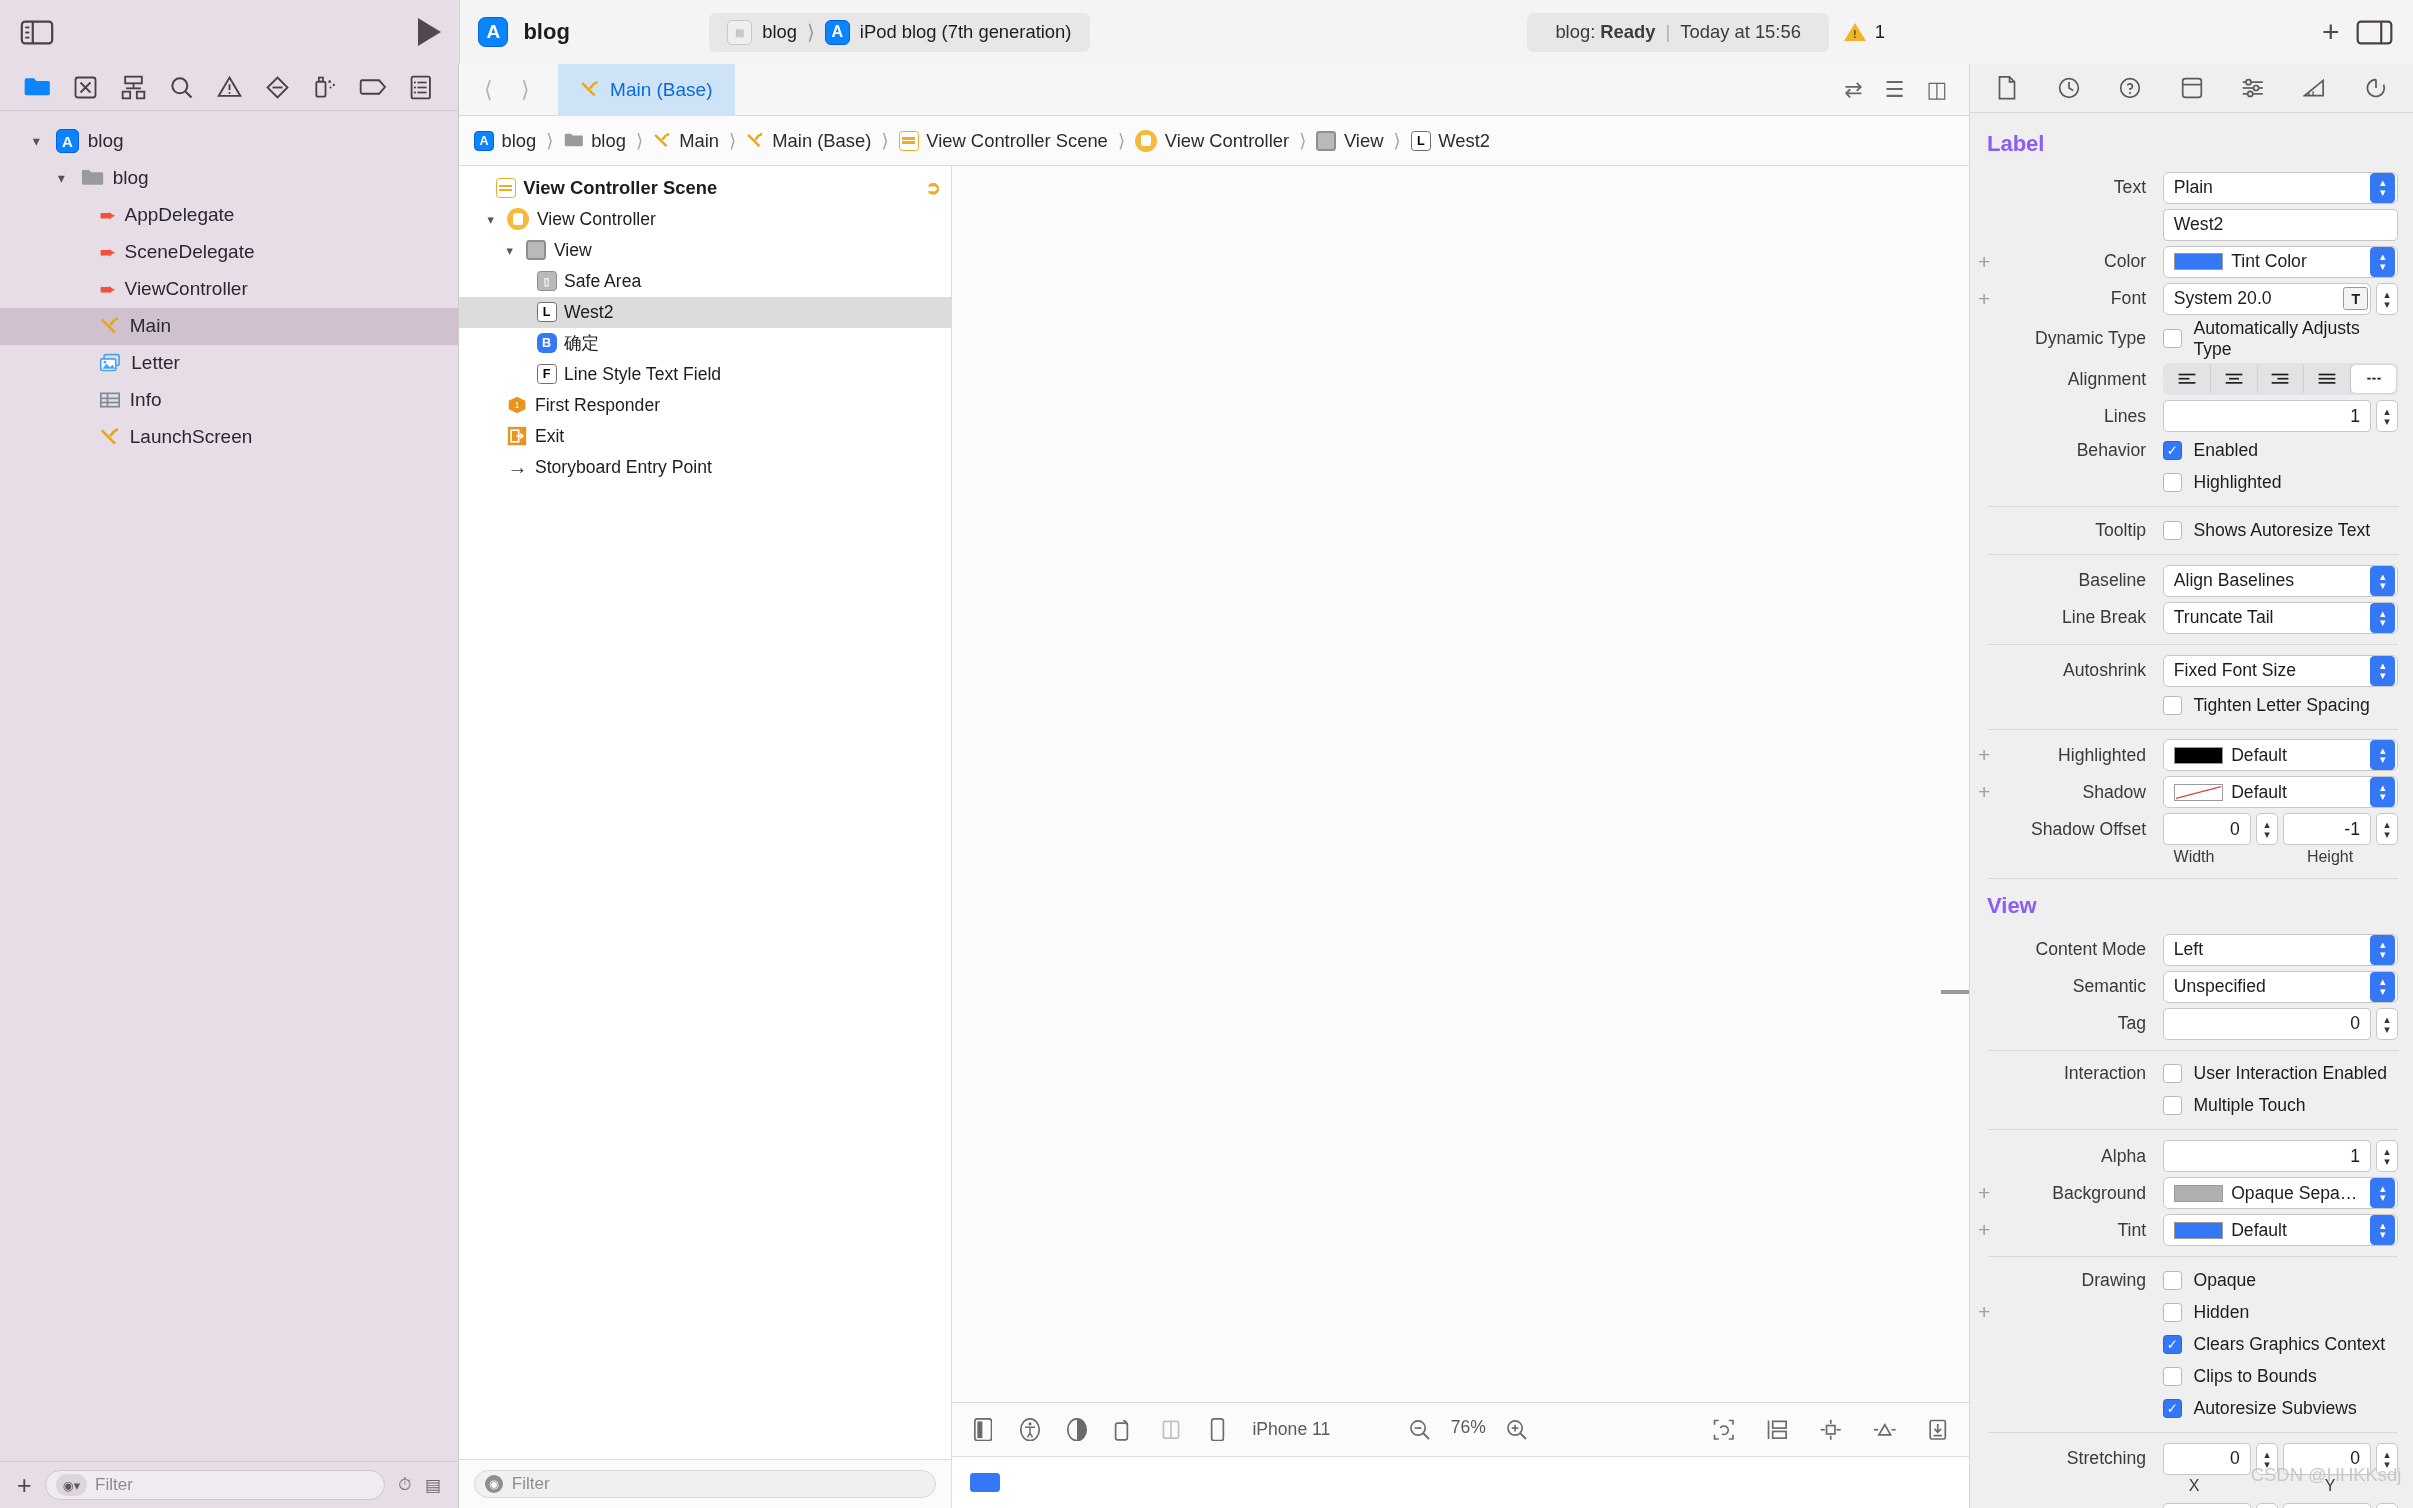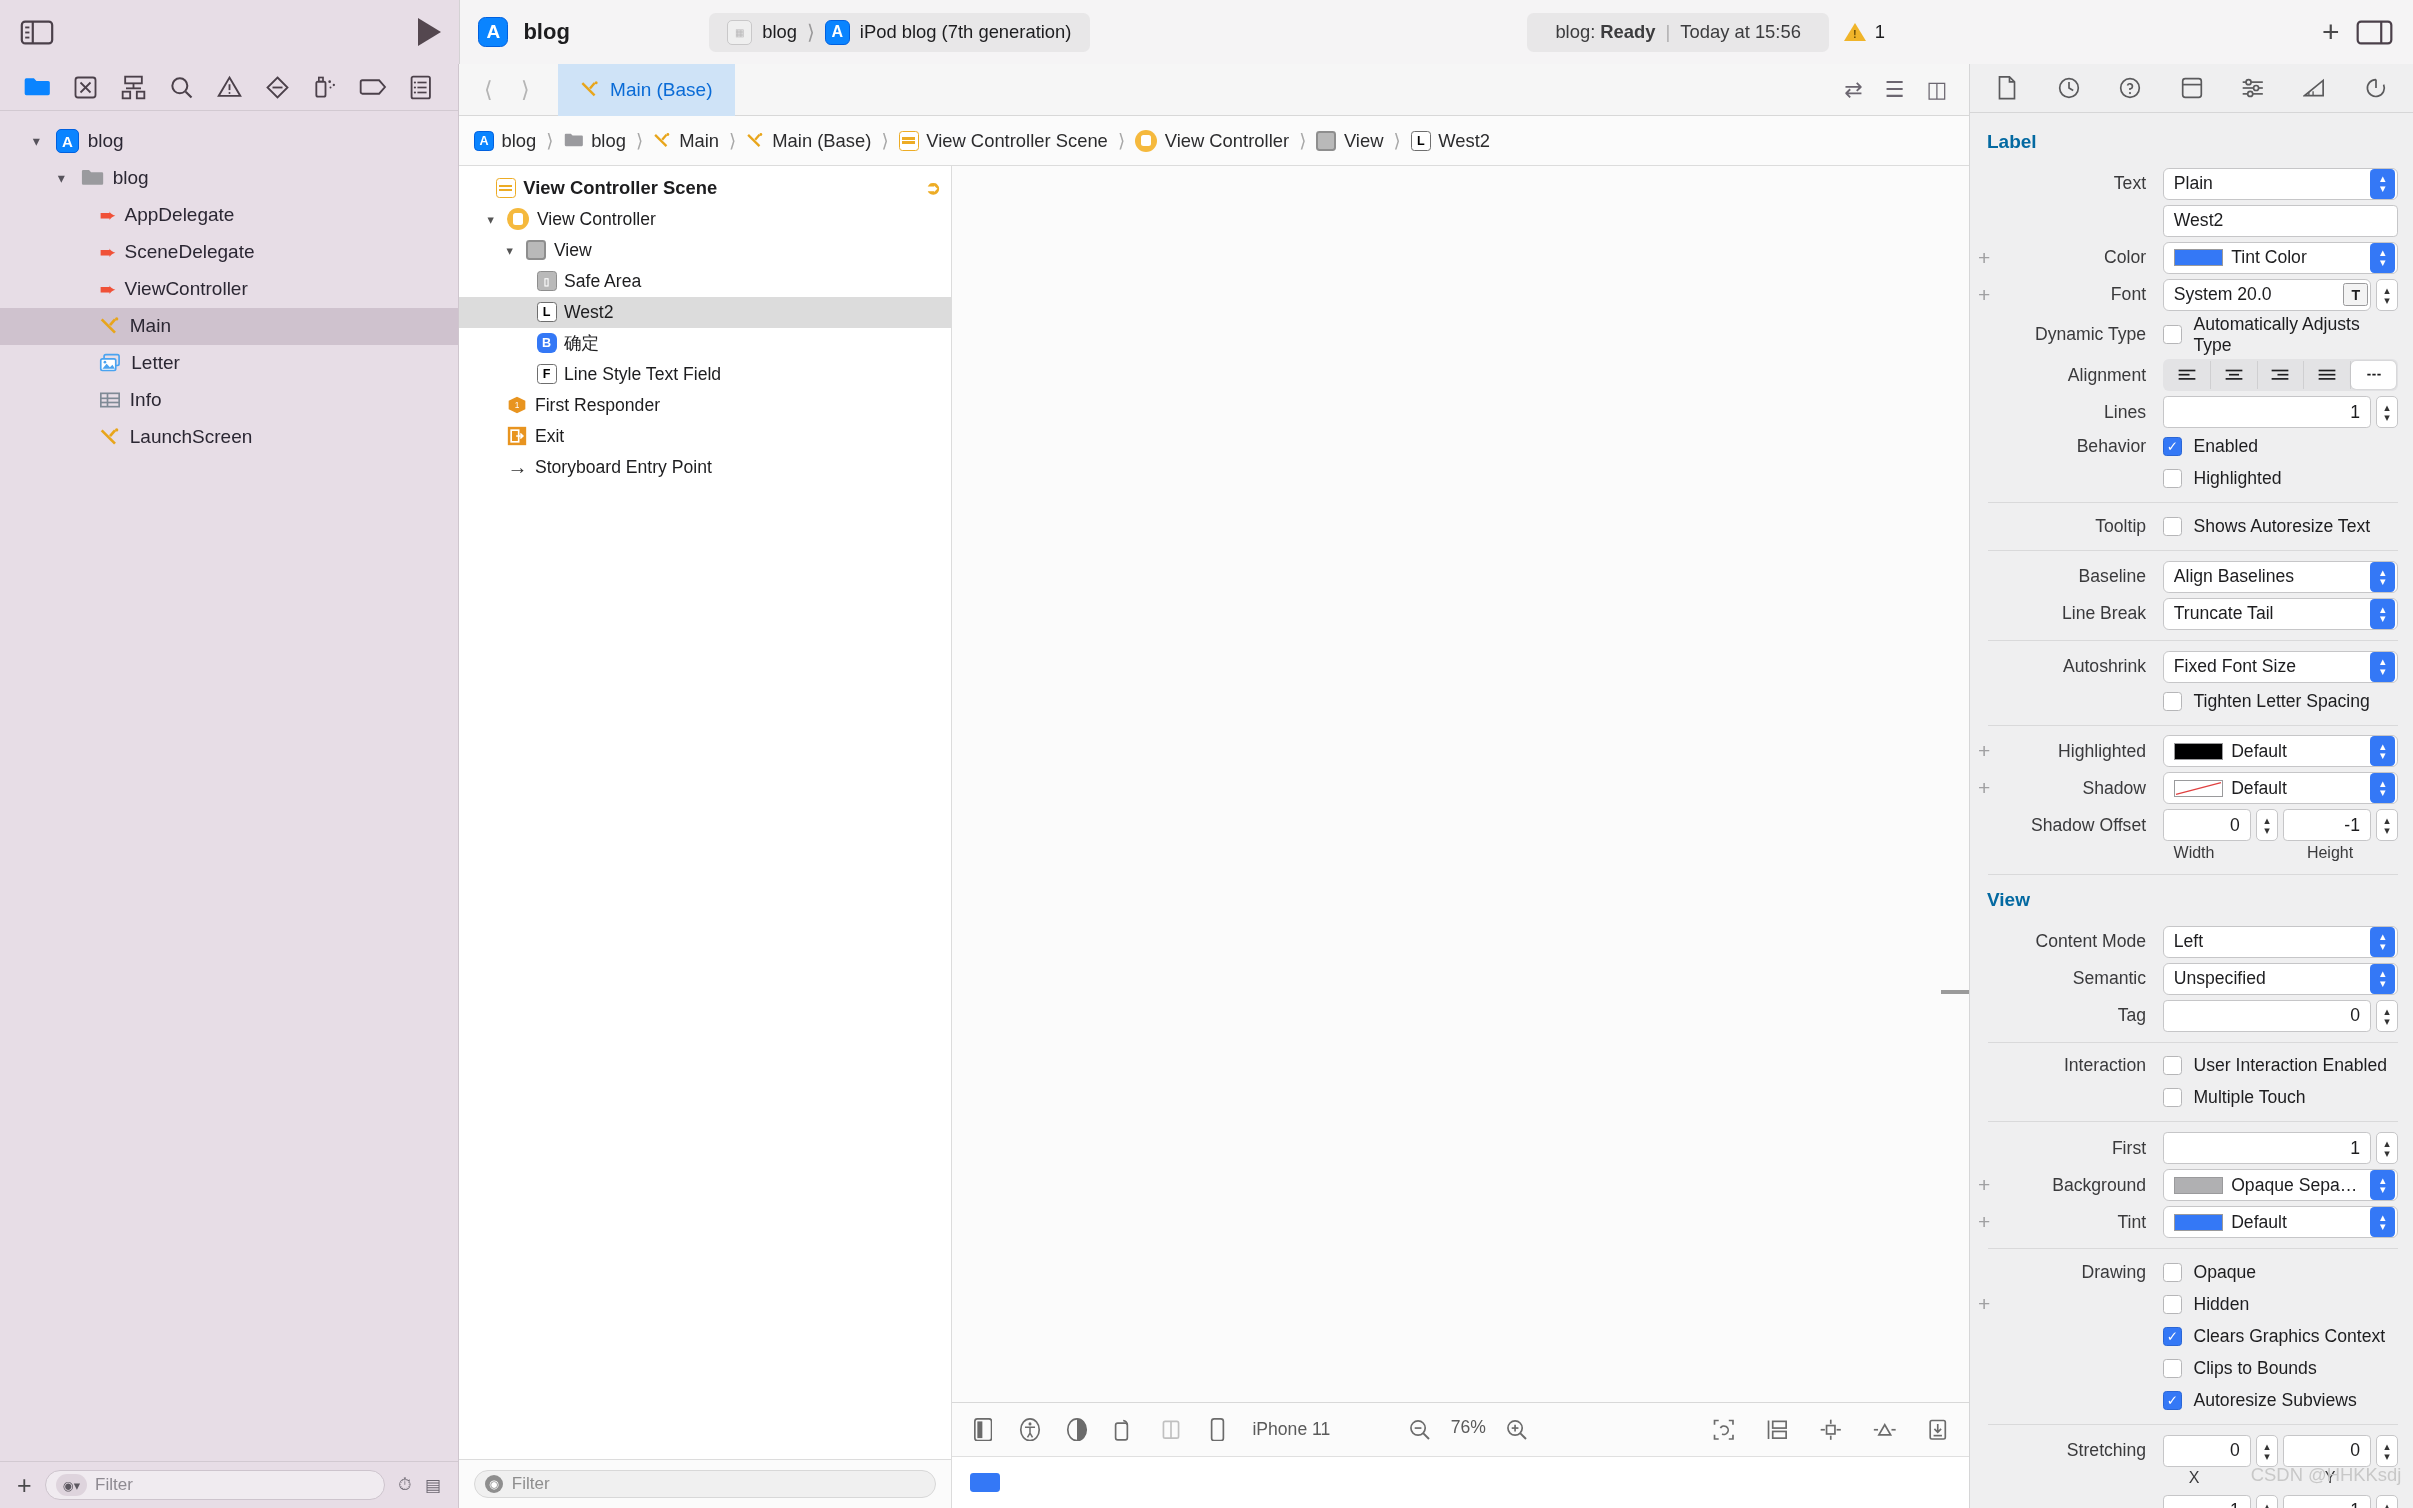--- a/index.html
+++ b/index.html
@@ -188,21 +188,21 @@
   .inspector{
     width:444px;flex:0 0 444px;background:#efeff0;border-left:0.8px solid #d6d6d7;
     display:flex;flex-direction:column;position:relative;
   }
   .insp-tabs{
     height:49px;display:flex;align-items:center;justify-content:space-around;
     border-bottom:0.8px solid #d6d6d7;padding:0 6.7px;
   }
   .insp-tab{ width:39px;height:34px;display:flex;align-items:center;justify-content:center;color:#5a5a5c; }
   .insp-body{ flex:1;overflow:hidden;padding:11.7px 0 0 0; }
-  .sect-title{ font-size:19px;font-weight:bold;color:#0369a1;padding:6.7px 0 11.7px 17px; }
+  .sect-title{ font-size:22px;font-weight:bold;color:#8b5cf6;padding:6.7px 0 11.7px 17px; }
   .frow{ display:flex;align-items:center;min-height:37px;padding:0.8px 15px 0.8px 0; gap:6.7px; }
   .fplus{ width:18.4px;text-align:center;color:#a0a0a2;font-size:21px;flex:0 0 18.4px;margin-left:5px; }
   .fplus.hidden{ visibility:hidden; }
   .flabel{
     width:156px;flex:0 0 156px;text-align:right;font-size:17.6px;color:#3a3a3c;padding-right:10px;
   }
   .fctl{ flex:1;display:flex;align-items:center;gap:5px;min-width:0; }
   .combo{
     flex:1;height:32px;background:#fff;border:0.8px solid #c6c6c8;border-radius:5.9px;
     display:flex;align-items:center;padding:0 1.7px 0 10px;font-size:17.6px;color:#1d1d1f;gap:8.4px;
@@ -1092,21 +1092,21 @@
           <span class="fctl">
             <span class="cbx"></span>
             <span class="cbtext">Multiple Touch</span>
           </span>
         </div>
 
         <div class="divider"></div>
 
         <div class="frow">
           <span class="fplus hidden">+</span>
-          <span class="flabel">First</span>
+          <span class="flabel">Alpha</span>
           <span class="fctl">
             <span class="textfield right">
               <span>1</span>
             </span>
             <span class="spin">▴<br>▾</span>
           </span>
         </div>
 
         <div class="frow">
           <span class="fplus">+</span>

